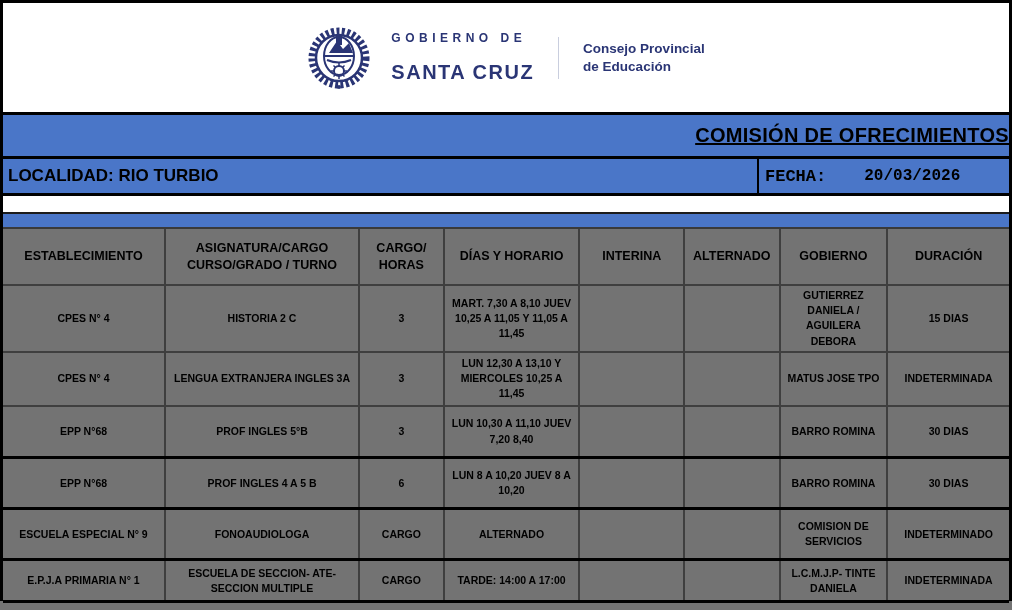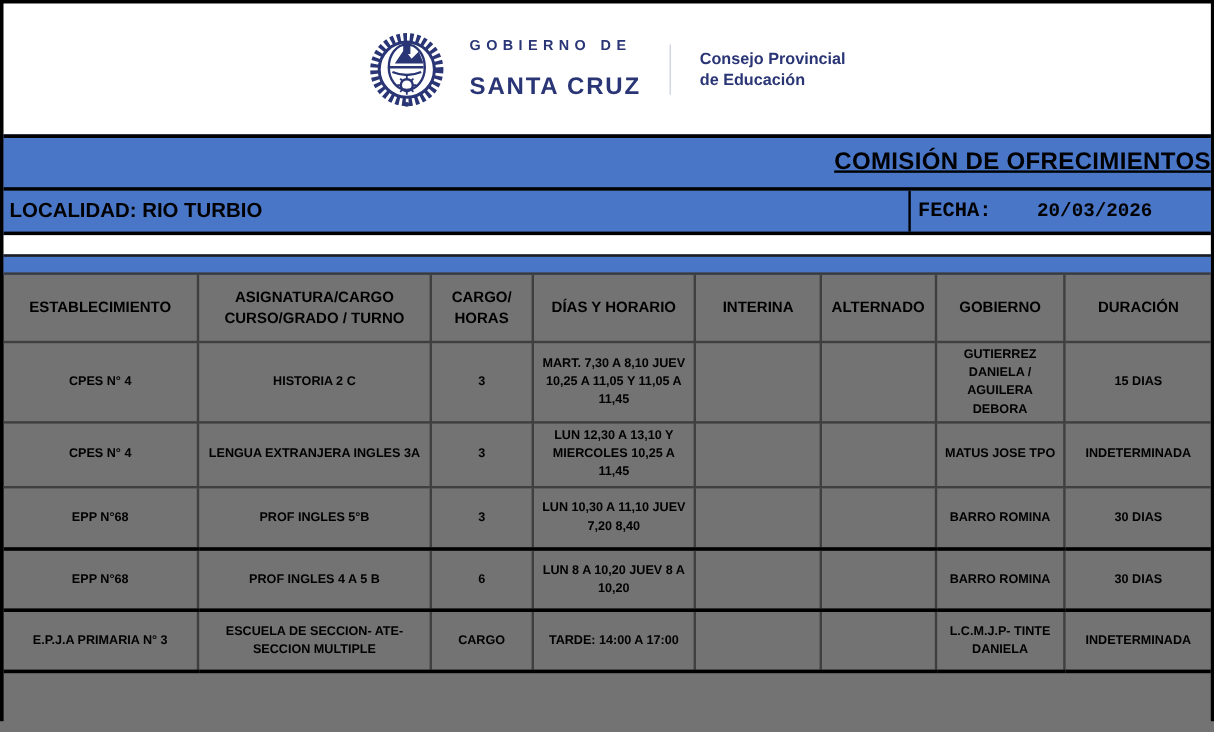--- a/index.html
+++ b/index.html
@@ -189,21 +189,31 @@
             <td>EPP N°68</td>
             <td>PROF INGLES 4 A 5 B</td>
             <td>6</td>
             <td>LUN 8 A 10,20 JUEV 8 A 10,20</td>
             <td></td>
             <td></td>
             <td>BARRO ROMINA</td>
             <td>30 DIAS</td>
           </tr>
           <tr>
-            <td>E.P.J.A PRIMARIA N° 3</td>
+            <td>ESCUELA ESPECIAL N° 9</td>
+            <td>FONOAUDIOLOGA</td>
+            <td>CARGO</td>
+            <td>ALTERNADO</td>
+            <td></td>
+            <td></td>
+            <td>COMISION DE SERVICIOS</td>
+            <td>INDETERMINADO</td>
+          </tr>
+          <tr>
+            <td>E.P.J.A PRIMARIA N° 1</td>
             <td>ESCUELA DE SECCION- ATE- SECCION MULTIPLE</td>
             <td>CARGO</td>
             <td>TARDE: 14:00 A 17:00</td>
             <td></td>
             <td></td>
             <td>L.C.M.J.P- TINTE DANIELA</td>
             <td>INDETERMINADA</td>
           </tr>
         </tbody>
     </table>

